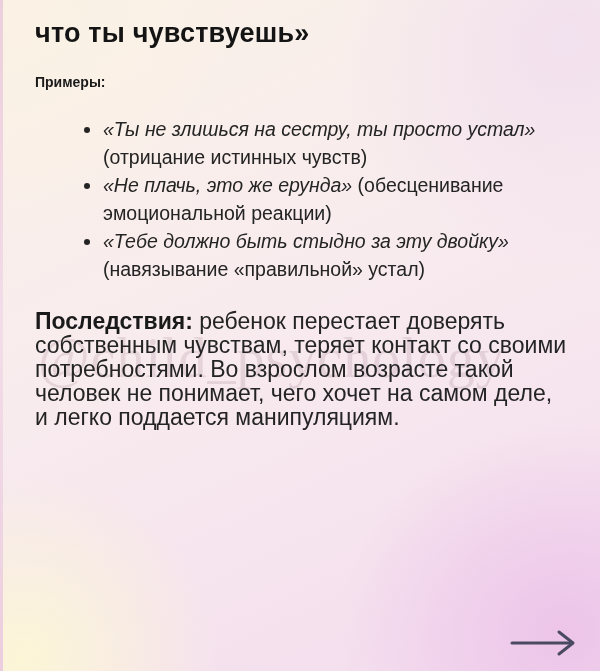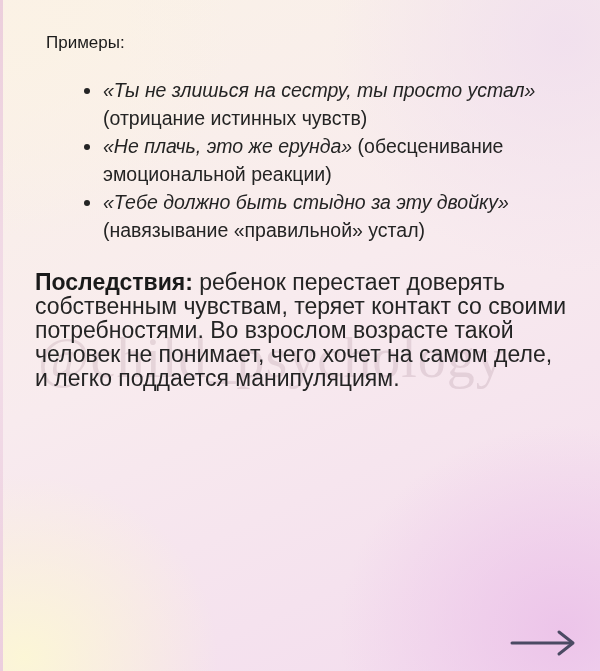--- a/index.html
+++ b/index.html
@@ -32,21 +32,21 @@
   }
   .content{position:relative;z-index:1;}
   .title{
     font-size:27px;line-height:39px;font-weight:700;
     color:#141414;letter-spacing:0.2px;
   }
   .intro{
     margin:13px 0 0;font-size:19.5px;line-height:30px;color:#242424;
   }
   .examples-heading{
-    margin:14px 11px 0;font-size:17px;line-height:30px;font-weight:400;color:#1a1a1a;
+    margin:14px 0 0;font-size:14px;line-height:30px;font-weight:700;color:#1a1a1a;
   }
   ul.examples{
     margin:18px;padding:0 0 0 50px;list-style:disc outside;
   }
   ul.examples li{
     font-size:19.5px;line-height:28px;color:#242424;
   }
   .quote{font-style:italic;}
   .consequences{
     margin:26px 0 0;font-size:23px;line-height:24px;color:#242424;
@@ -61,20 +61,21 @@
 </head>
 <body>
 
 <div class="slide">
   <div class="left-edge"></div>
 
   <div class="watermark">@child_psychology</div>
 
   <div class="content">
     <div class="title">
+      <div>что ты чувствуешь»</div>
     </div>
 
 
     <div class="examples-heading">Примеры:</div>
 
     <ul class="examples">
       <li>
         <span class="quote">«Ты не злишься на сестру, ты просто устал»</span>
         <span class="note">(отрицание истинных чувств)</span>
       </li>

